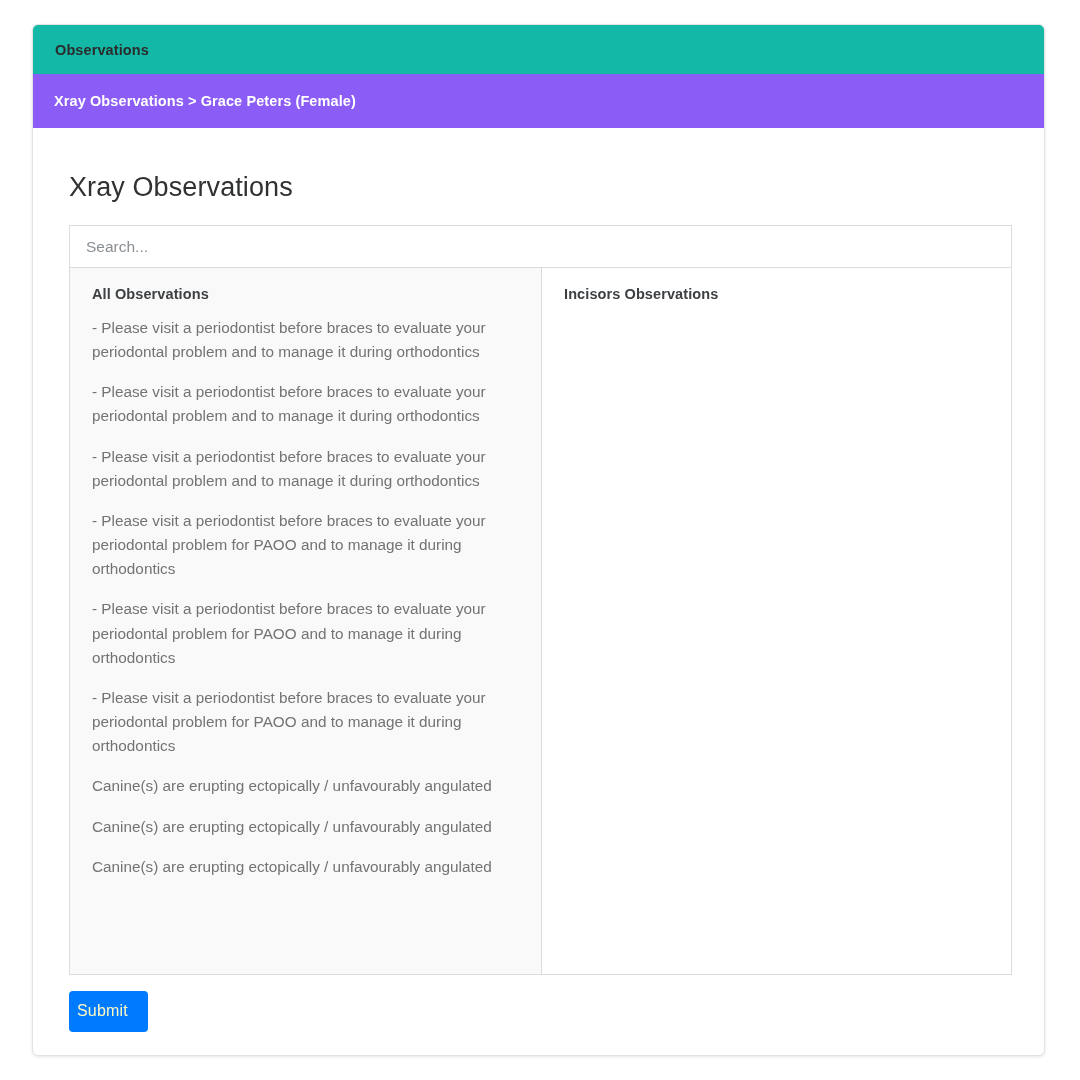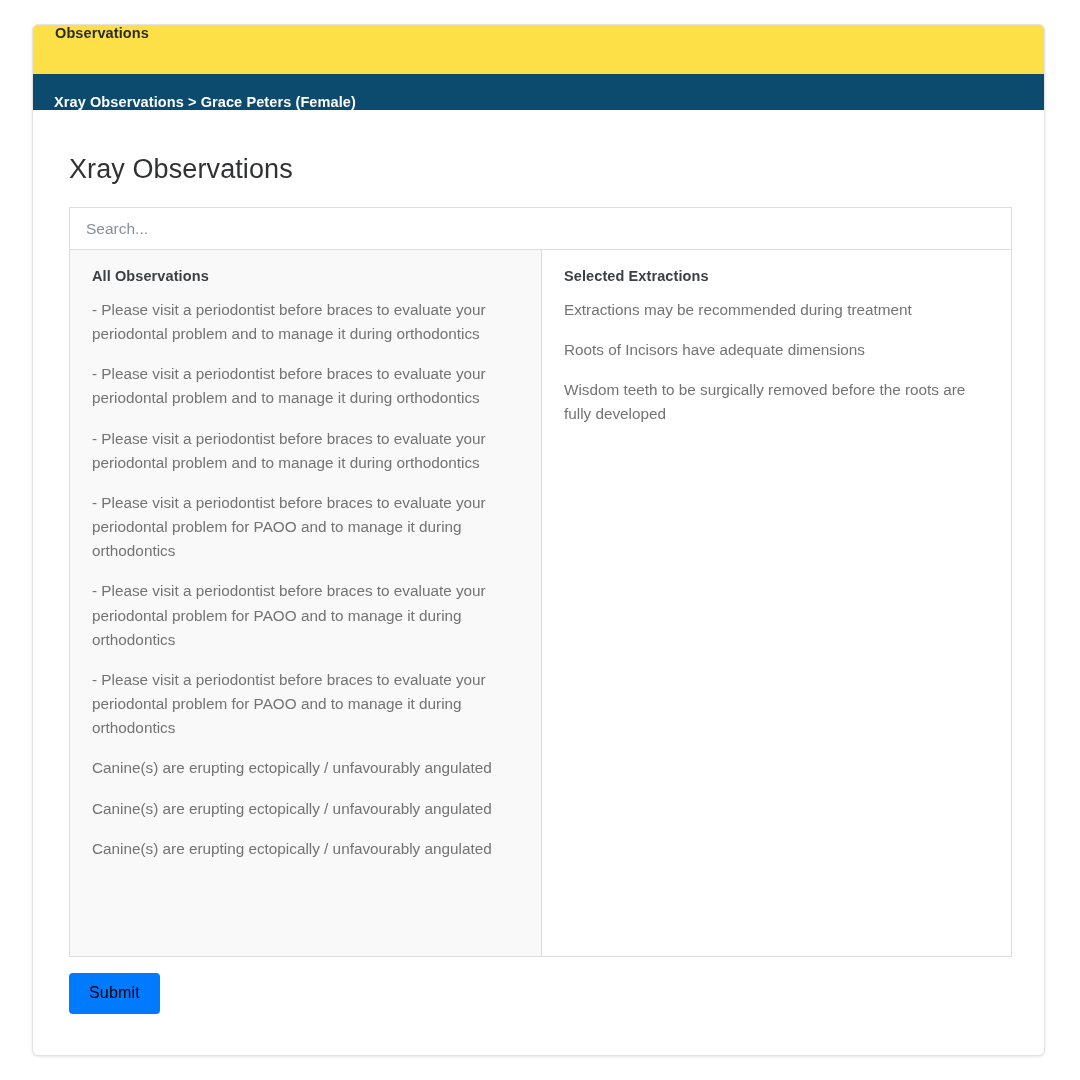--- a/index.html
+++ b/index.html
@@ -33,38 +33,39 @@
     border-radius: 6px;
     box-shadow: 0 1px 3px rgba(0,0,0,0.10);
     overflow: hidden;
   }
 
   
   .card-header {
     height: 49px;
     box-sizing: border-box;
     display: flex;
+    align-items: center;
     padding: 0 0 0 22px;
-    background: #fde047;
+    background: #14b8a6;
   }
   .card-header-title {
     font-size: 14.5px;
     font-weight: bold;
     color: #2b2b2b;
     letter-spacing: 0.1px;
   }
 
   
   .breadcrumb-bar {
-    height: 36px;
+    height: 54px;
     box-sizing: border-box;
     display: flex;
-    align-items: flex-end;
+    align-items: center;
     padding: 0 0 0 21px;
-    background: #0c4a6e;
+    background: #8b5cf6;
   }
   .breadcrumb-text {
     font-size: 14.5px;
     font-weight: bold;
     color: #ffffff;
     letter-spacing: 0.1px;
   }
 
   
   .card-body {
@@ -152,26 +153,26 @@
   .pane-left .obs-item { max-width: 420px; }
   .pane-right .obs-item { max-width: 404px; }
 
   
   .card-footer {
     padding: 16px 36px 0 36px;
   }
   .submit-button {
     display: inline-block;
     background: #007bff;
-    color: #000000;
+    color: #fef9c3;
     border: none;
     border-radius: 4px;
     font-family: "Liberation Sans", sans-serif;
     font-size: 16px;
-    padding: 11px 20px 12px 20px;
+    padding: 11px 20px 12px 8px;
     cursor: pointer;
     letter-spacing: 0.2px;
   }
 </style>
 </head>
 <body>
 
 <div class="page">
   <div class="card">
 
@@ -202,26 +203,21 @@
             <li class="obs-item">- Please visit a periodontist before braces to evaluate your periodontal problem for PAOO and to manage it during orthodontics</li>
             <li class="obs-item">- Please visit a periodontist before braces to evaluate your periodontal problem for PAOO and to manage it during orthodontics</li>
             <li class="obs-item">- Please visit a periodontist before braces to evaluate your periodontal problem for PAOO and to manage it during orthodontics</li>
             <li class="obs-item">Canine(s) are erupting ectopically / unfavourably angulated</li>
             <li class="obs-item">Canine(s) are erupting ectopically / unfavourably angulated</li>
             <li class="obs-item">Canine(s) are erupting ectopically / unfavourably angulated</li>
           </ul>
         </div>
 
         <div class="pane pane-right">
-          <div class="pane-heading">Selected Extractions</div>
-          <ul class="obs-list">
-            <li class="obs-item">Extractions may be recommended during treatment</li>
-            <li class="obs-item">Roots of Incisors have adequate dimensions</li>
-            <li class="obs-item">Wisdom teeth to be surgically removed before the roots are fully developed</li>
-          </ul>
+          <div class="pane-heading">Incisors Observations</div>
         </div>
 
       </div>
     </div>
 
     <div class="card-footer">
       <button class="submit-button">Submit</button>
     </div>
 
   </div>

